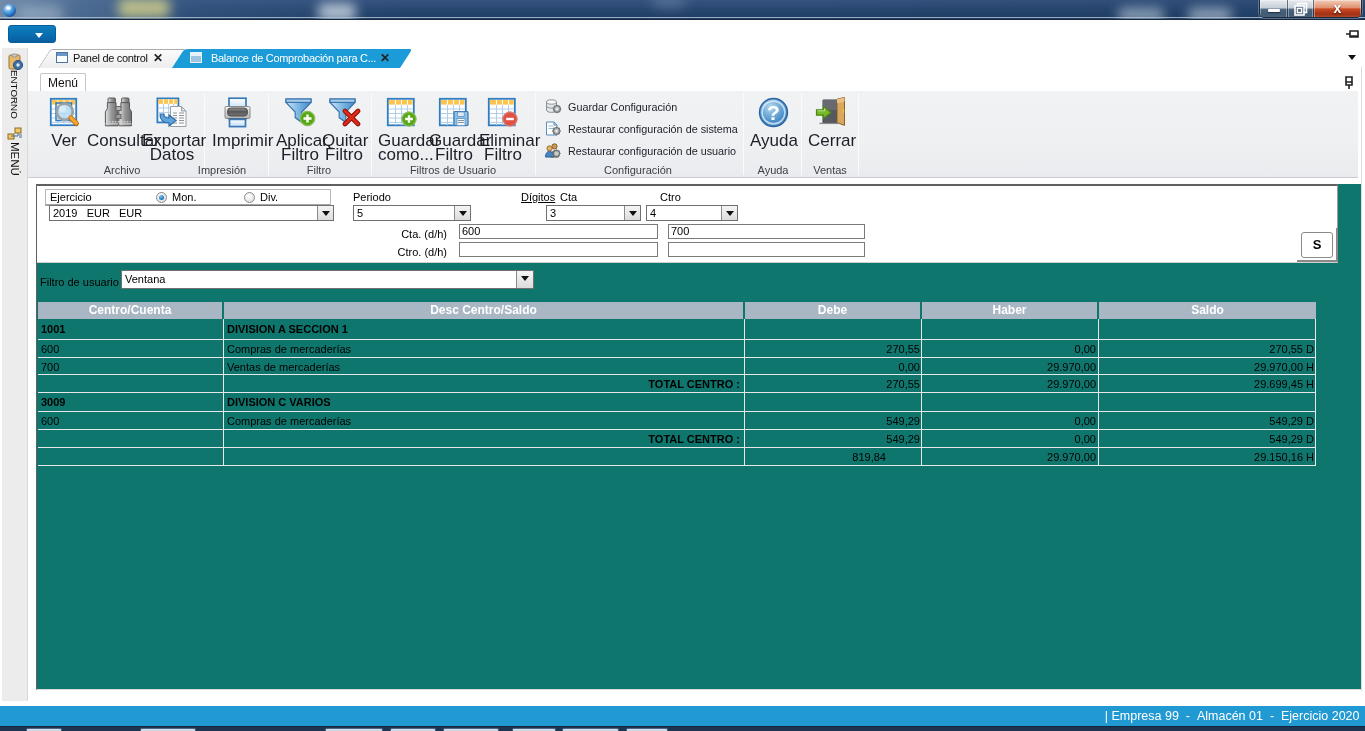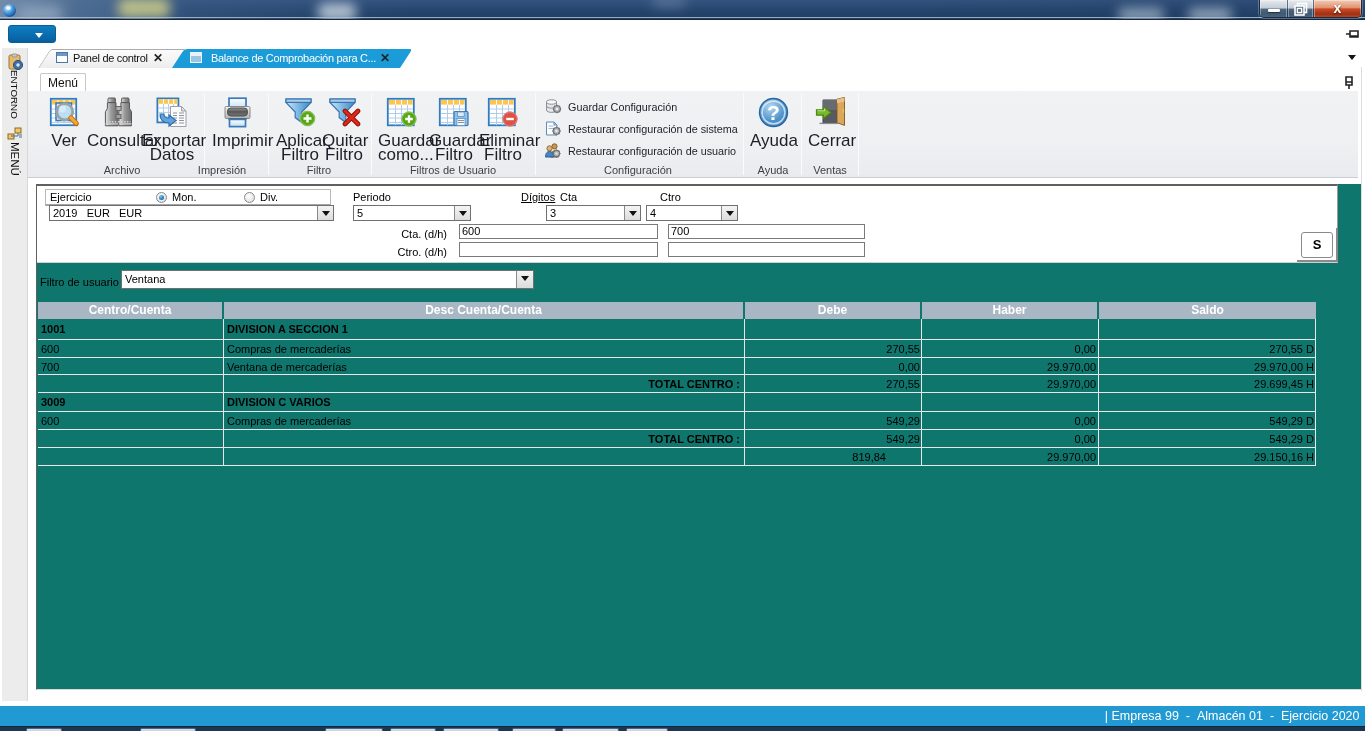--- a/index.html
+++ b/index.html
@@ -485,21 +485,21 @@
       </div>
 
     <div class="flabel" style="left:3px;top:92px;">Filtro de usuario</div>
     <div class="combo" style="left:84px;top:86px;width:413px;height:19px;">
         <span class="ctxt" style="top:2px;">Ventana</span>
         <span class="cbtn" style="width:17px;"></span>
       </div>
 
     <div id="grid">
       <div class="hrow" style="left:0px;width:184px;">Centro/Cuenta</div>
-      <div class="hrow" style="left:186px;width:519px;">Desc Cuenta/Cuenta</div>
+      <div class="hrow" style="left:186px;width:519px;">Desc Centro/Saldo</div>
       <div class="hrow" style="left:707px;width:175px;">Debe</div>
       <div class="hrow" style="left:884px;width:175px;">Haber</div>
       <div class="hrow" style="left:1061px;width:217px;">Saldo</div>
 
       <div class="vline" style="left:185px;height:147px;"></div>
       <div class="vline" style="left:706px;height:147px;"></div>
       <div class="vline" style="left:883px;height:147px;"></div>
       <div class="vline" style="left:1060px;height:147px;"></div>
       <div class="vline" style="left:1277px;height:147px;"></div>
 
@@ -509,21 +509,21 @@
       </div>
       <div class="trow" style="left:0;top:38px;width:1278px;height:18px;border-bottom:1px solid #e7e7e7;">
         <div class="cell" style="left:3px;width:180px;">600</div>
         <div class="cell" style="left:189px;width:514px;">Compras de mercaderías</div>
         <div class="cell num" style="left:707px;width:175px;">270,55</div>
         <div class="cell num" style="left:884px;width:174px;">0,00</div>
         <div class="cell num" style="left:1061px;width:215px;">270,55 D</div>
       </div>
       <div class="trow" style="left:0;top:56px;width:1278px;height:17px;border-bottom:1px solid #e7e7e7;">
         <div class="cell" style="left:3px;width:180px;">700</div>
-        <div class="cell" style="left:189px;width:514px;">Ventana de mercaderías</div>
+        <div class="cell" style="left:189px;width:514px;">Ventas de mercaderías</div>
         <div class="cell num" style="left:707px;width:175px;">0,00</div>
         <div class="cell num" style="left:884px;width:174px;">29.970,00</div>
         <div class="cell num" style="left:1061px;width:215px;">29.970,00 H</div>
       </div>
       <div class="trow" style="left:0;top:73px;width:1278px;height:18px;border-bottom:1px solid #e7e7e7;">
         <div class="cell num" style="left:189px;width:513px;font-weight:bold;">TOTAL CENTRO :</div>
         <div class="cell num" style="left:707px;width:175px;">270,55</div>
         <div class="cell num" style="left:884px;width:174px;">29.970,00</div>
         <div class="cell num" style="left:1061px;width:215px;">29.699,45 H</div>
       </div>

